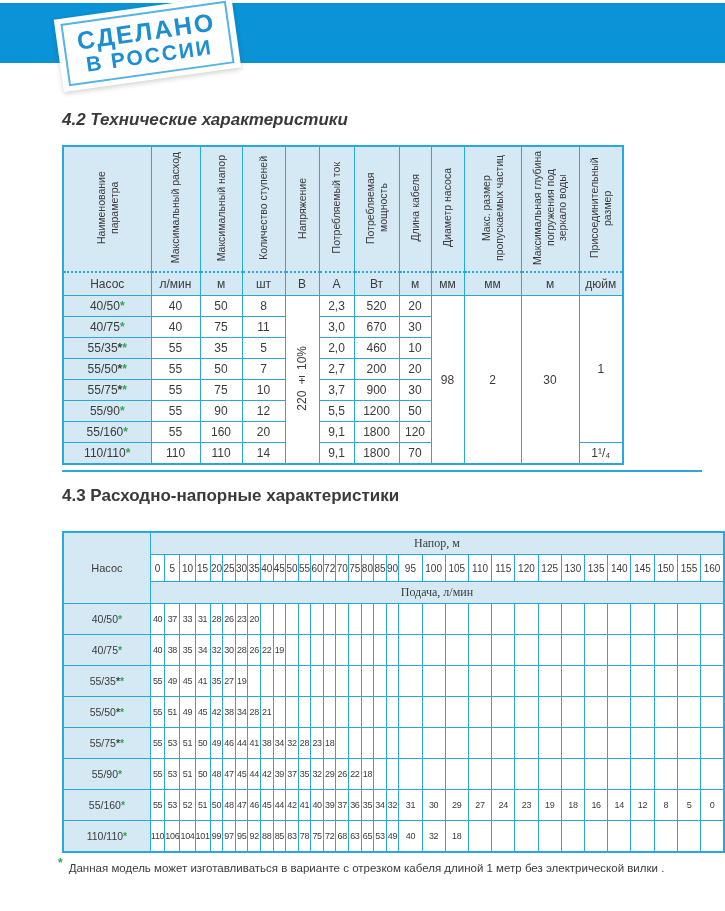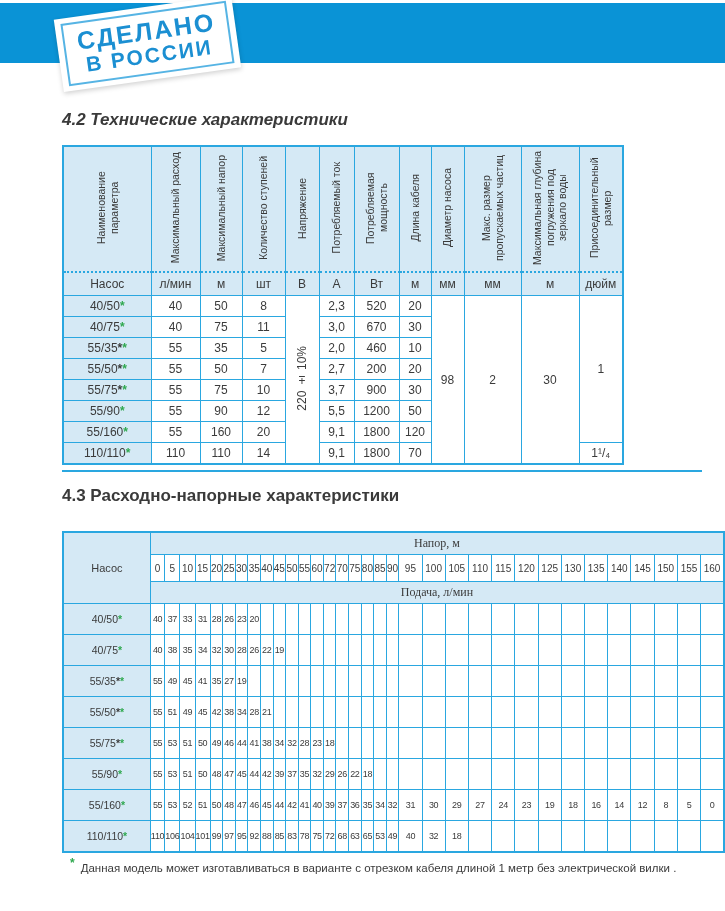--- a/index.html
+++ b/index.html
@@ -36,21 +36,21 @@
   .star-g{color:var(--green,#2fa84f);font-weight:bold;}
   .star-d{color:#3b3b3b;font-weight:bold;}
   .divider{position:absolute;left:62px;top:470px;width:640px;height:2px;background:var(--blue,#2aa7e0);}
   #table43 .grouplab{height:21px;font-size:12px;border-bottom:1.5px dotted var(--blue,#2aa7e0);font-family:Liberation Serif, serif;}
   #table43 .corner{font-size:11px;}
   #table43 .headsrow td{height:26px;font-size:10px;background:#fff;border-bottom:1.5px dotted var(--blue,#2aa7e0);}
   #table43 .frow td{height:30px;font-size:9px;letter-spacing:-0.3px;}
   #table43 .frow td.model43{font-size:10.5px;letter-spacing:0;}
   .model span:first-child{letter-spacing:0;}
   #footnotes{position:absolute;left:58px;top:852px;width:640px;}
-  .fnline{font-size:11.5px;line-height:1.95;color:#3b3b3b;white-space:nowrap;margin-left:12px;}
+  .fnline{font-size:11.5px;line-height:1.95;color:#3b3b3b;white-space:nowrap;}
   .fnmark{display:inline-block;vertical-align:super;font-size:12px;margin-right:6px;}
 </style>
 </head>
 <body style="--blue-banner: #0a93d6; --blue: #2aa7e0; --cellbg: #d5e9f5; --green: #2fa84f; --txt: #3b3b3b;">
 
 <div class="topbar"></div>
 
 <div class="stamp">
   <div class="stamp-inner">
     <div class="stamp-l1">СДЕЛАНО</div>

